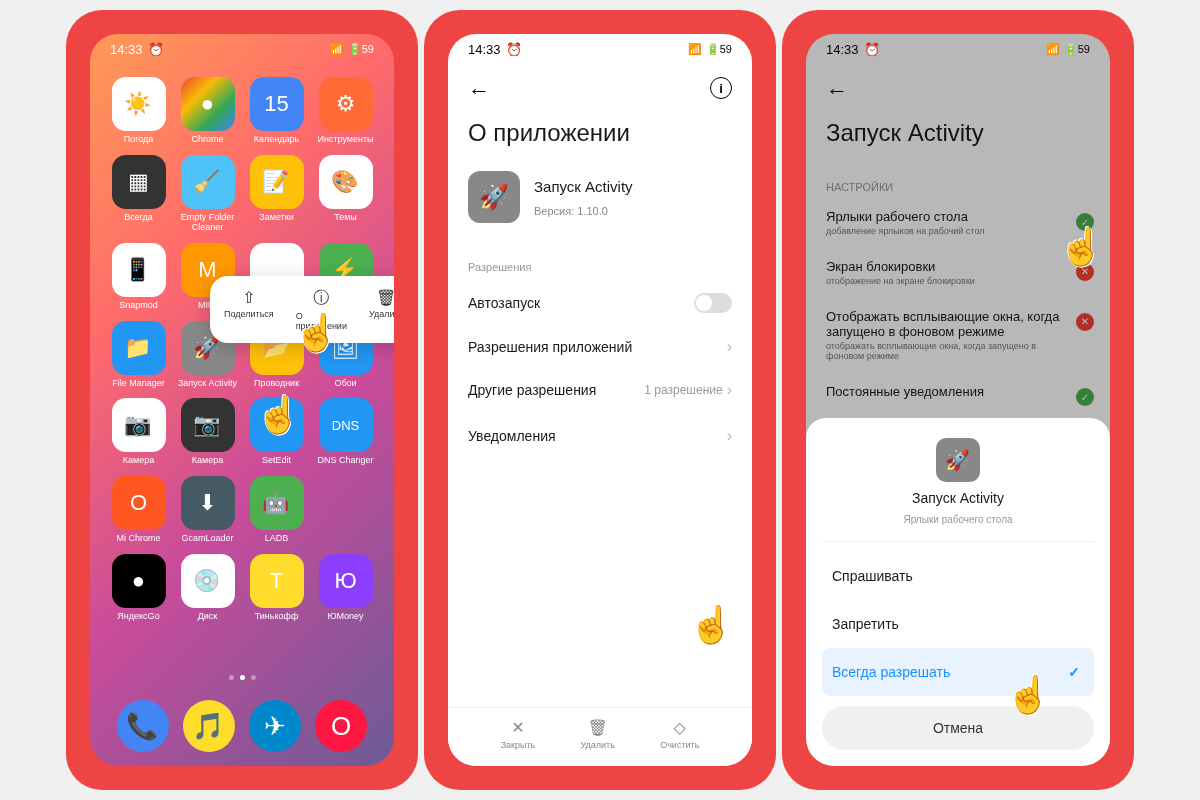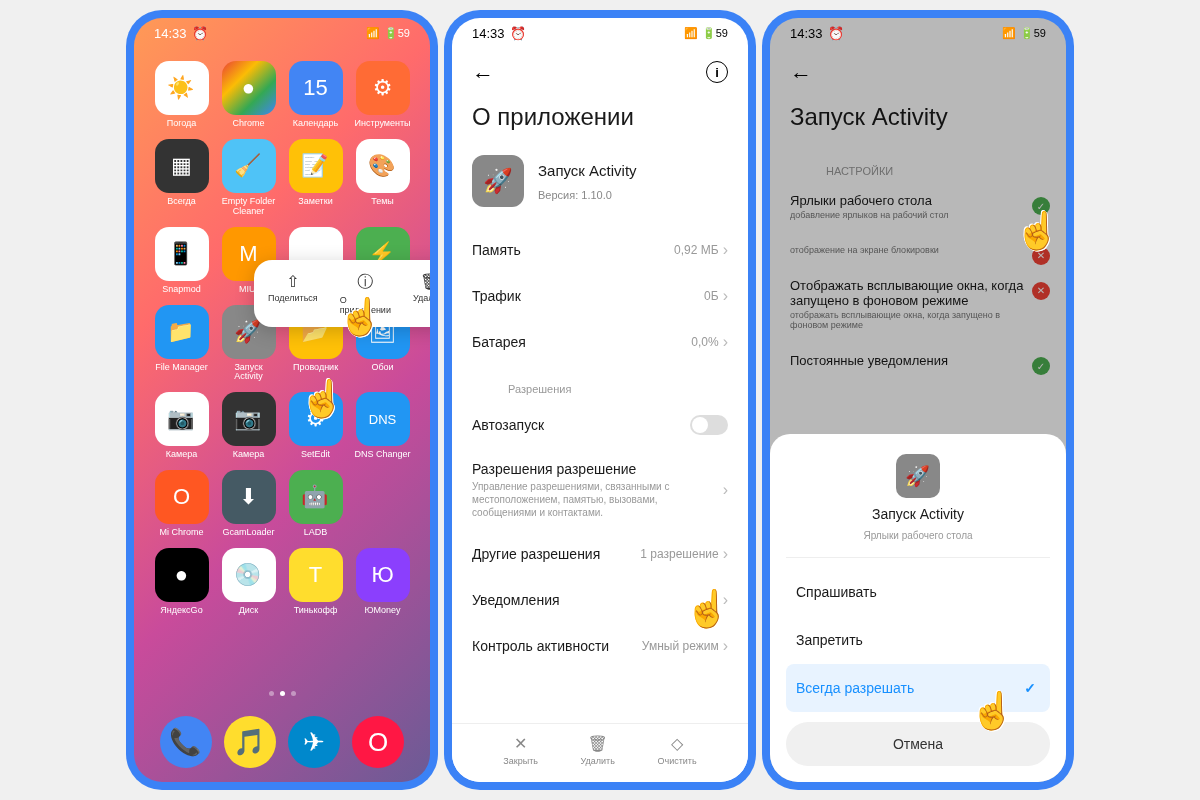--- a/index.html
+++ b/index.html
@@ -1,17 +1,17 @@
 <!DOCTYPE html>
 <html><head>
 <meta charset="utf-8">
 <style>
 * { margin: 0; padding: 0; box-sizing: border-box; font-family: -apple-system, sans-serif; }
 body { background: #f0f0f0; padding: 10px; display: flex; gap: 6px; justify-content: center; }
-.phone { width: 312px; height: 780px; background: #3b82f6; border-radius: 36px; padding: 8px; position: relative; overflow: hidden; }
+.phone { width: 352px; height: 780px; background: #ef4444; border-radius: 36px; padding: 24px; position: relative; overflow: hidden; }
 .screen { width: 100%; height: 100%; border-radius: 28px; overflow: hidden; position: relative; background: #fff; }
 .screen1 { background: linear-gradient(135deg, #ff9a56 0%, #ff6b6b 30%, #c94b9b 60%, #6b5b95 100%); }
 .screen3 { background: #b8b8b8; }
 .statusbar { display: flex; justify-content: space-between; align-items: center; padding: 8px 20px; font-size: 13px; font-weight: 500; }
 .statusbar.light { color: #fff; }
 .statusbar.dark { color: #000; }
 .status-left { display: flex; align-items: center; gap: 6px; }
 .status-right { display: flex; align-items: center; gap: 4px; font-size: 11px; }
 .grid { display: grid; grid-template-columns: repeat(4, 1fr); gap: 10px 8px; padding: 12px 18px; }
 .app { display: flex; flex-direction: column; align-items: center; gap: 4px; position: relative; }
@@ -29,21 +29,21 @@
 .back-btn { font-size: 22px; color: #000; cursor: pointer; }
 .info-btn { width: 22px; height: 22px; border: 1.5px solid #000; border-radius: 50%; display: flex; align-items: center; justify-content: center; font-size: 13px; font-weight: bold; }
 .page-title { font-size: 24px; font-weight: 400; padding: 8px 20px 16px; color: #1a1a1a; }
 .app-info-row { display: flex; align-items: center; gap: 14px; padding: 8px 20px 20px; }
 .app-info-icon { width: 52px; height: 52px; border-radius: 12px; background: #888; display: flex; align-items: center; justify-content: center; font-size: 24px; color: #fff; }
 .app-info-text .name { font-size: 15px; color: #1a1a1a; }
 .app-info-text .ver { font-size: 11px; color: #888; margin-top: 10px; }
 .setting-row { display: flex; justify-content: space-between; align-items: center; padding: 14px 20px; font-size: 14px; color: #1a1a1a; position: relative; }
 .setting-row .val { font-size: 12px; color: #999; display: flex; align-items: center; gap: 4px; }
 .setting-row .val::after { content: "›"; font-size: 16px; color: #bbb; }
-.section-label { font-size: 11px; color: #999; padding: 18px 20px 6px; margin-left: 36px; }
+.section-label { font-size: 11px; color: #999; padding: 18px 20px 6px; }
 .setting-desc { border-top: none; padding: 12px 20px; }
 .setting-desc .title { font-size: 14px; color: #1a1a1a; }
 .setting-desc .desc { font-size: 10px; color: #999; margin-top: 3px; line-height: 1.3; padding-right: 18px; }
 .setting-desc::after { content: "›"; position: absolute; right: 20px; top: 50%; transform: translateY(-50%); font-size: 16px; color: #bbb; }
 .setting-desc { position: relative; }
 .toggle-off { width: 38px; height: 20px; border-radius: 10px; background: #ddd; position: relative; }
 .toggle-off::after { content: ""; position: absolute; left: 2px; top: 2px; width: 16px; height: 16px; border-radius: 50%; background: #fff; }
 .bottom-actions { position: absolute; bottom: 0; left: 0; right: 0; display: flex; justify-content: space-around; padding: 10px 30px 16px; background: #fff; border-top: 1px solid #eee; }
 .ba-item { display: flex; flex-direction: column; align-items: center; gap: 3px; font-size: 9px; color: #888; }
 .ba-item .bi { font-size: 16px; }
@@ -242,54 +242,35 @@
       <span class="info-btn">i</span>
     </div>
     <div class="page-title">О приложении</div>
     <div class="app-info-row">
       <div class="app-info-icon">🚀</div>
       <div class="app-info-text">
         <div class="name">Запуск Activity</div>
         <div class="ver">Версия: 1.10.0</div>
       </div>
     </div>
-    <div id="stats2">
-        <div class="setting-row">
-          <span>Память</span>
-          <span class="val">0,92 МБ</span>
-        </div>
-        <div class="setting-row">
-          <span>Трафик</span>
-          <span class="val">0Б</span>
-        </div>
-        <div class="setting-row">
-          <span>Батарея</span>
-          <span class="val">0,0%</span>
-        </div>
-      </div>
     <div class="section-label">Разрешения</div>
     <div class="setting-row">
       <span>Автозапуск</span>
       <div class="toggle-off"></div>
     </div>
     <div class="setting-desc">
-      <div class="title">Разрешения разрешение</div>
-      <div class="desc">Управление разрешениями, связанными с местоположением, памятью, вызовами, сообщениями и контактами.</div>
+      <div class="title">Разрешения приложений</div>
     </div>
     <div class="setting-row">
       <span>Другие разрешения</span>
       <span class="val">1 разрешение</span>
     </div>
     <div class="setting-row">
       <span>Уведомления</span>
       <span class="val"></span>
-    </div>
-    <div class="setting-row">
-      <span>Контроль активности</span>
-      <span class="val">Умный режим</span>
     </div>
     <div class="cursor" style="top:570px;right:18px">☝️</div>
     <div class="bottom-actions" id="ba2">
         <div class="ba-item">
           <span class="bi">✕</span>
           <span>Закрыть</span>
         </div>
         <div class="ba-item">
           <span class="bi">🗑</span>
           <span>Удалить</span>
@@ -319,20 +300,21 @@
     </div>
     <div class="page-title">Запуск Activity</div>
     <div class="section-label" style="text-transform:uppercase">НАСТРОЙКИ</div>
     <div id="perms3">
         <div class="perm-row">
           <div class="title">Ярлыки рабочего стола</div>
           <div class="desc">добавление ярлыков на рабочий стол</div>
           <div class="status-dot green">✓</div>
         </div>
         <div class="perm-row">
+          <div class="title">Экран блокировки</div>
           <div class="desc">отображение на экране блокировки</div>
           <div class="status-dot red">✕</div>
         </div>
         <div class="perm-row">
           <div class="title">Отображать всплывающие окна, когда запущено в фоновом режиме</div>
           <div class="desc">отображать всплывающие окна, когда запущено в фоновом режиме</div>
           <div class="status-dot red">✕</div>
         </div>
         <div class="perm-row">
           <div class="title">Постоянные уведомления</div>

